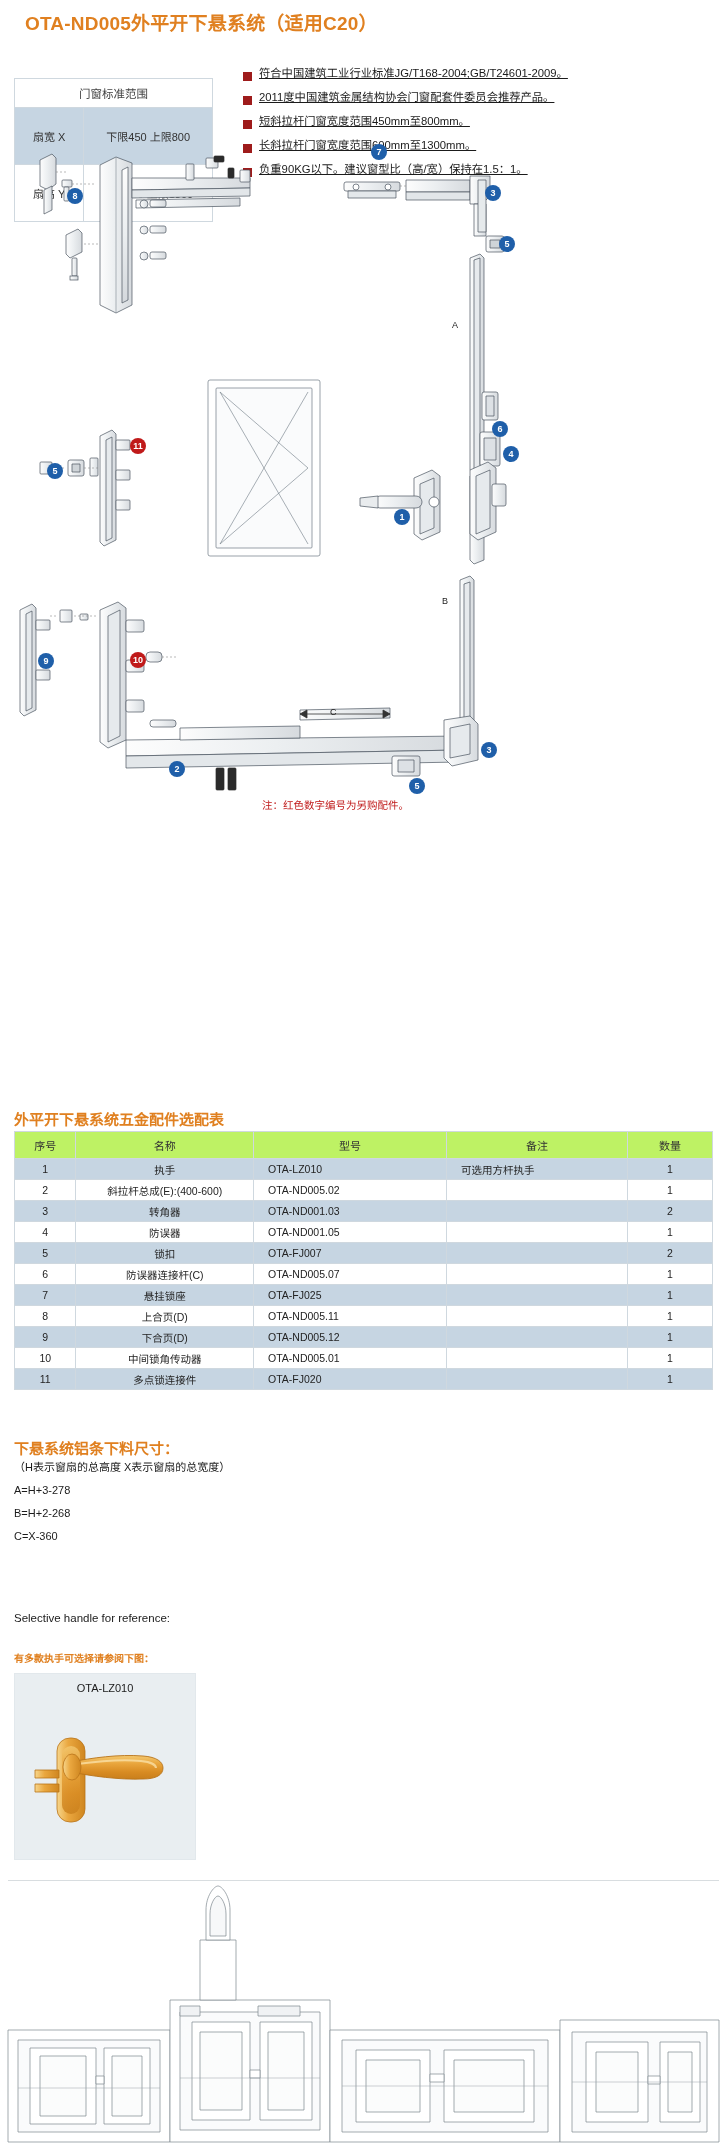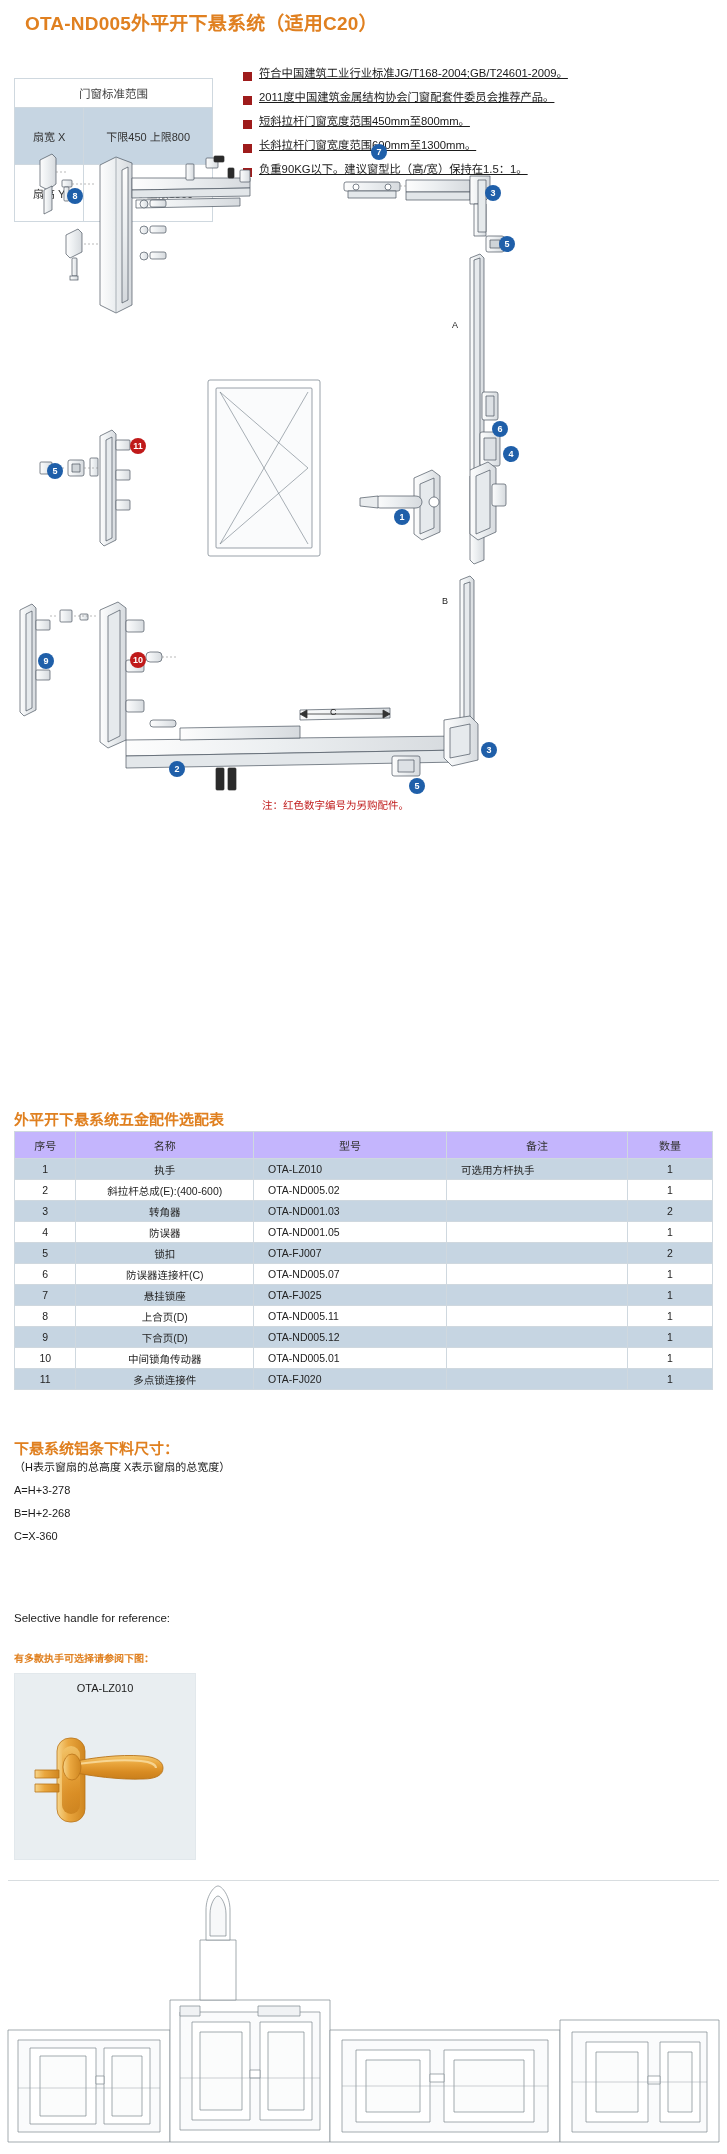--- a/index.html
+++ b/index.html
@@ -60,21 +60,21 @@
   .sec-h{
     position:absolute;font-size:15px;font-weight:bold;color:#e08020;white-space:nowrap;
   }
 
   
   .parts{
     position:absolute;left:14px;top:1131px;width:699px;
     border-collapse:collapse;font-size:10.5px;color:#232323;
   }
   .parts th{
-    background:#c4b5fd;border:1px solid #cfd8df;
+    background:#bef264;border:1px solid #cfd8df;
     font-weight:normal;font-size:11px;padding:5px 6px;text-align:center;color:#333;
   }
   .parts td{
     border:1px solid #cfd8df;padding:2.5px 6px;text-align:center;height:12px;
   }
   .parts tr.shade td{background:#c6d5e2;}
   .parts tr.plain td{background:#ffffff;}
   .parts td.l{text-align:left;padding-left:14px;}
   .col-no{width:52px;}
   .col-name{width:178px;}

